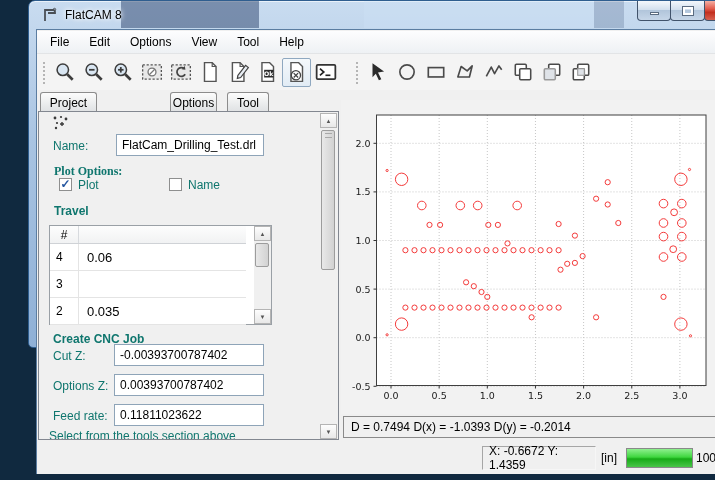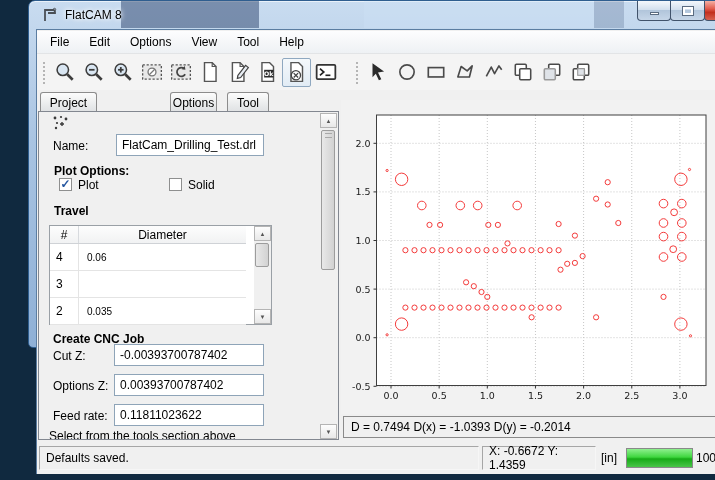--- a/index.html
+++ b/index.html
@@ -45,38 +45,38 @@
 
   
   #tabbar{position:absolute;left:0;top:58px;width:302px;height:24px;}
   .tab{position:absolute;bottom:0;border:1px solid #8c8c8c;border-bottom:none;border-radius:3px 3px 0 0;
        background:linear-gradient(180deg,#fcfcfc,#e7e9ea 70%,#dfe1e3);font-size:12px;color:#000;
        display:flex;align-items:center;justify-content:center;}
   .tab.active{background:#fafafa;z-index:3;box-shadow:0 1px 0 #fafafa;}
 
   
   #panel{position:absolute;left:1px;top:81px;width:301px;height:329px;border:1px solid #828790;background:#f0f0f0;overflow:hidden;}
-  .plabel{position:absolute;font-size:12px;color:#000000;white-space:nowrap;}
+  .plabel{position:absolute;font-size:12px;color:#0f766e;white-space:nowrap;}
   .pbold{font-weight:bold;}
   .field{position:absolute;background:#fff;border:1px solid #8ea4b8;font:12px "Liberation Sans",sans-serif;padding:2px 5px;color:#000;}
   #hdr-title{position:absolute;left:44px;top:-9px;font-size:17px;font-weight:bold;color:#1a1a1a;letter-spacing:.2px;}
   #hdr-icon{position:absolute;left:13px;top:3px;}
 
   .cb{position:absolute;width:13px;height:13px;background:#fff;border:1px solid #8e8f8f;display:flex;align-items:center;justify-content:center;}
   .cb .mark{color:#2456a0;font-size:12px;font-weight:bold;line-height:10px;margin-top:-2px;}
 
   
   #tools-table{position:absolute;left:10px;top:113px;width:223px;height:100px;border:1px solid #9aa0a6;background:#fff;}
   #tt-header{position:absolute;left:0;top:0;width:196px;height:18px;background:linear-gradient(180deg,#fdfdfd,#f1f2f3);
              border-bottom:1px solid #cfd2d6;display:flex;}
   .tt-h{font-size:12px;color:#000;display:flex;align-items:center;justify-content:center;}
   #tt-rows{position:absolute;left:0;top:18px;width:196px;}
   .tt-row{display:flex;height:27px;border-bottom:1px solid #e4e4e4;}
   .tt-c0{width:29px;border-right:1px solid #e4e4e4;font-size:12px;display:flex;align-items:center;padding-left:6px;}
-  .tt-c1{flex:1;font-size:10px;display:flex;align-items:center;padding-left:8px;}
+  .tt-c1{flex:1;font-size:13px;display:flex;align-items:center;padding-left:8px;}
 
   
   .sb{position:absolute;background:#f0f0f0;border:1px solid #c8c8c8;}
   .sb-btn{position:absolute;left:0;width:100%;height:15px;background:linear-gradient(180deg,#fdfdfd,#e8e8e8);
           border:1px solid #b4b4b4;display:flex;align-items:center;justify-content:center;font-size:6px;color:#555;}
   .sb-thumb{position:absolute;left:1px;background:linear-gradient(90deg,#e8e8e8,#d2d2d2);border:1px solid #9c9c9c;border-radius:2px;}
   .sb-grip{width:7px;height:5px;border-top:1px solid #a8a8a8;border-bottom:1px solid #a8a8a8;margin:2px auto;}
 
   
   #canvas{position:absolute;left:304px;top:70px;width:390px;height:314px;background:#f2f2f2;}
@@ -263,35 +263,34 @@
             <circle cx="9" cy="2" r="1.1" fill="#3a3a3a"></circle>
         <circle cx="14" cy="4" r="1.4" fill="#3a3a3a"></circle>
             <circle cx="5" cy="8" r="1.1" fill="#3a3a3a"></circle>
         <path d="M10 7 v4 M8 9 h4" stroke="#3a3a3a" stroke-width="1.4"></path>
             <circle cx="4" cy="13" r="1.2" fill="#3a3a3a"></circle>
       </svg>
 
       <div class="plabel" style="left:14px;top:27px;">Name:</div>
       <input class="field" style="left: 77px; top: 22px; width: 148px; height: 22px;" value="FlatCam_Drilling_Test.drl">
 
-      <div class="plabel pbold" style="left:15px;top:52px;">Plot Options:</div>
+      <div class="plabel pbold" style="left:15px;top:52px;font-family:Liberation Serif, serif;">Plot Options:</div>
 
       <div class="cb" style="left:20px;top:66px;">
             <span class="mark">✓</span>
           </div>
       <div class="plabel" style="left:39px;top:66px;">Plot</div>
       <div class="cb" style="left:130px;top:66px;"></div>
-      <div class="plabel" style="left:149px;top:66px;">Solid</div>
+      <div class="plabel" style="left:149px;top:66px;">Name</div>
 
       <div class="plabel pbold" style="left:15px;top:92px;">Travel</div>
 
       <div id="tools-table">
         <div id="tt-header">
           <div class="tt-h" style="width:29px;border-right:1px solid #d7dade;">#</div>
-          <div class="tt-h" style="flex:1;">Diameter</div>
         </div>
         <div id="tt-rows">
               <div class="tt-row">
                 <div class="tt-c0">4</div>
                 <div class="tt-c1">0.06</div>
               </div>
               <div class="tt-row">
                 <div class="tt-c0">3</div>
               </div>
               <div class="tt-row">
@@ -449,21 +448,20 @@
             <text x="29.5" y="144" font-size="9.5" fill="#1a1a1a" text-anchor="end">1.0</text>
             <line x1="32.5" y1="91.89999999999998" x2="35.5" y2="91.89999999999998" stroke="#333" stroke-width="1"></line>
             <text x="29.5" y="95.39999999999998" font-size="9.5" fill="#1a1a1a" text-anchor="end">1.5</text>
             <line x1="32.5" y1="43.29999999999998" x2="35.5" y2="43.29999999999998" stroke="#333" stroke-width="1"></line>
             <text x="29.5" y="46.79999999999998" font-size="9.5" fill="#1a1a1a" text-anchor="end">2.0</text>
           </svg>
     </div>
     <div id="readout">D = 0.7494 D(x) = -1.0393 D(y) = -0.2014</div>
 
     <div id="statusbar">
-      <div class="sunken" style="left:2px;top:4px;width:440px;height:24px;">Defaults saved.</div>
       <div class="sunken" style="left:445px;top:4px;width:114px;height:24px;">X: -0.6672   Y: 1.4359</div>
       <div id="units-label">[in]</div>
       <div id="progress">
             <div id="progress-fill"></div>
           </div>
       <div id="pct-label">100%</div>
       <div id="grip">
         <i style="left:8px;top:0;"></i>
             <i style="left:8px;top:4px;"></i>
             <i style="left:4px;top:4px;"></i>

